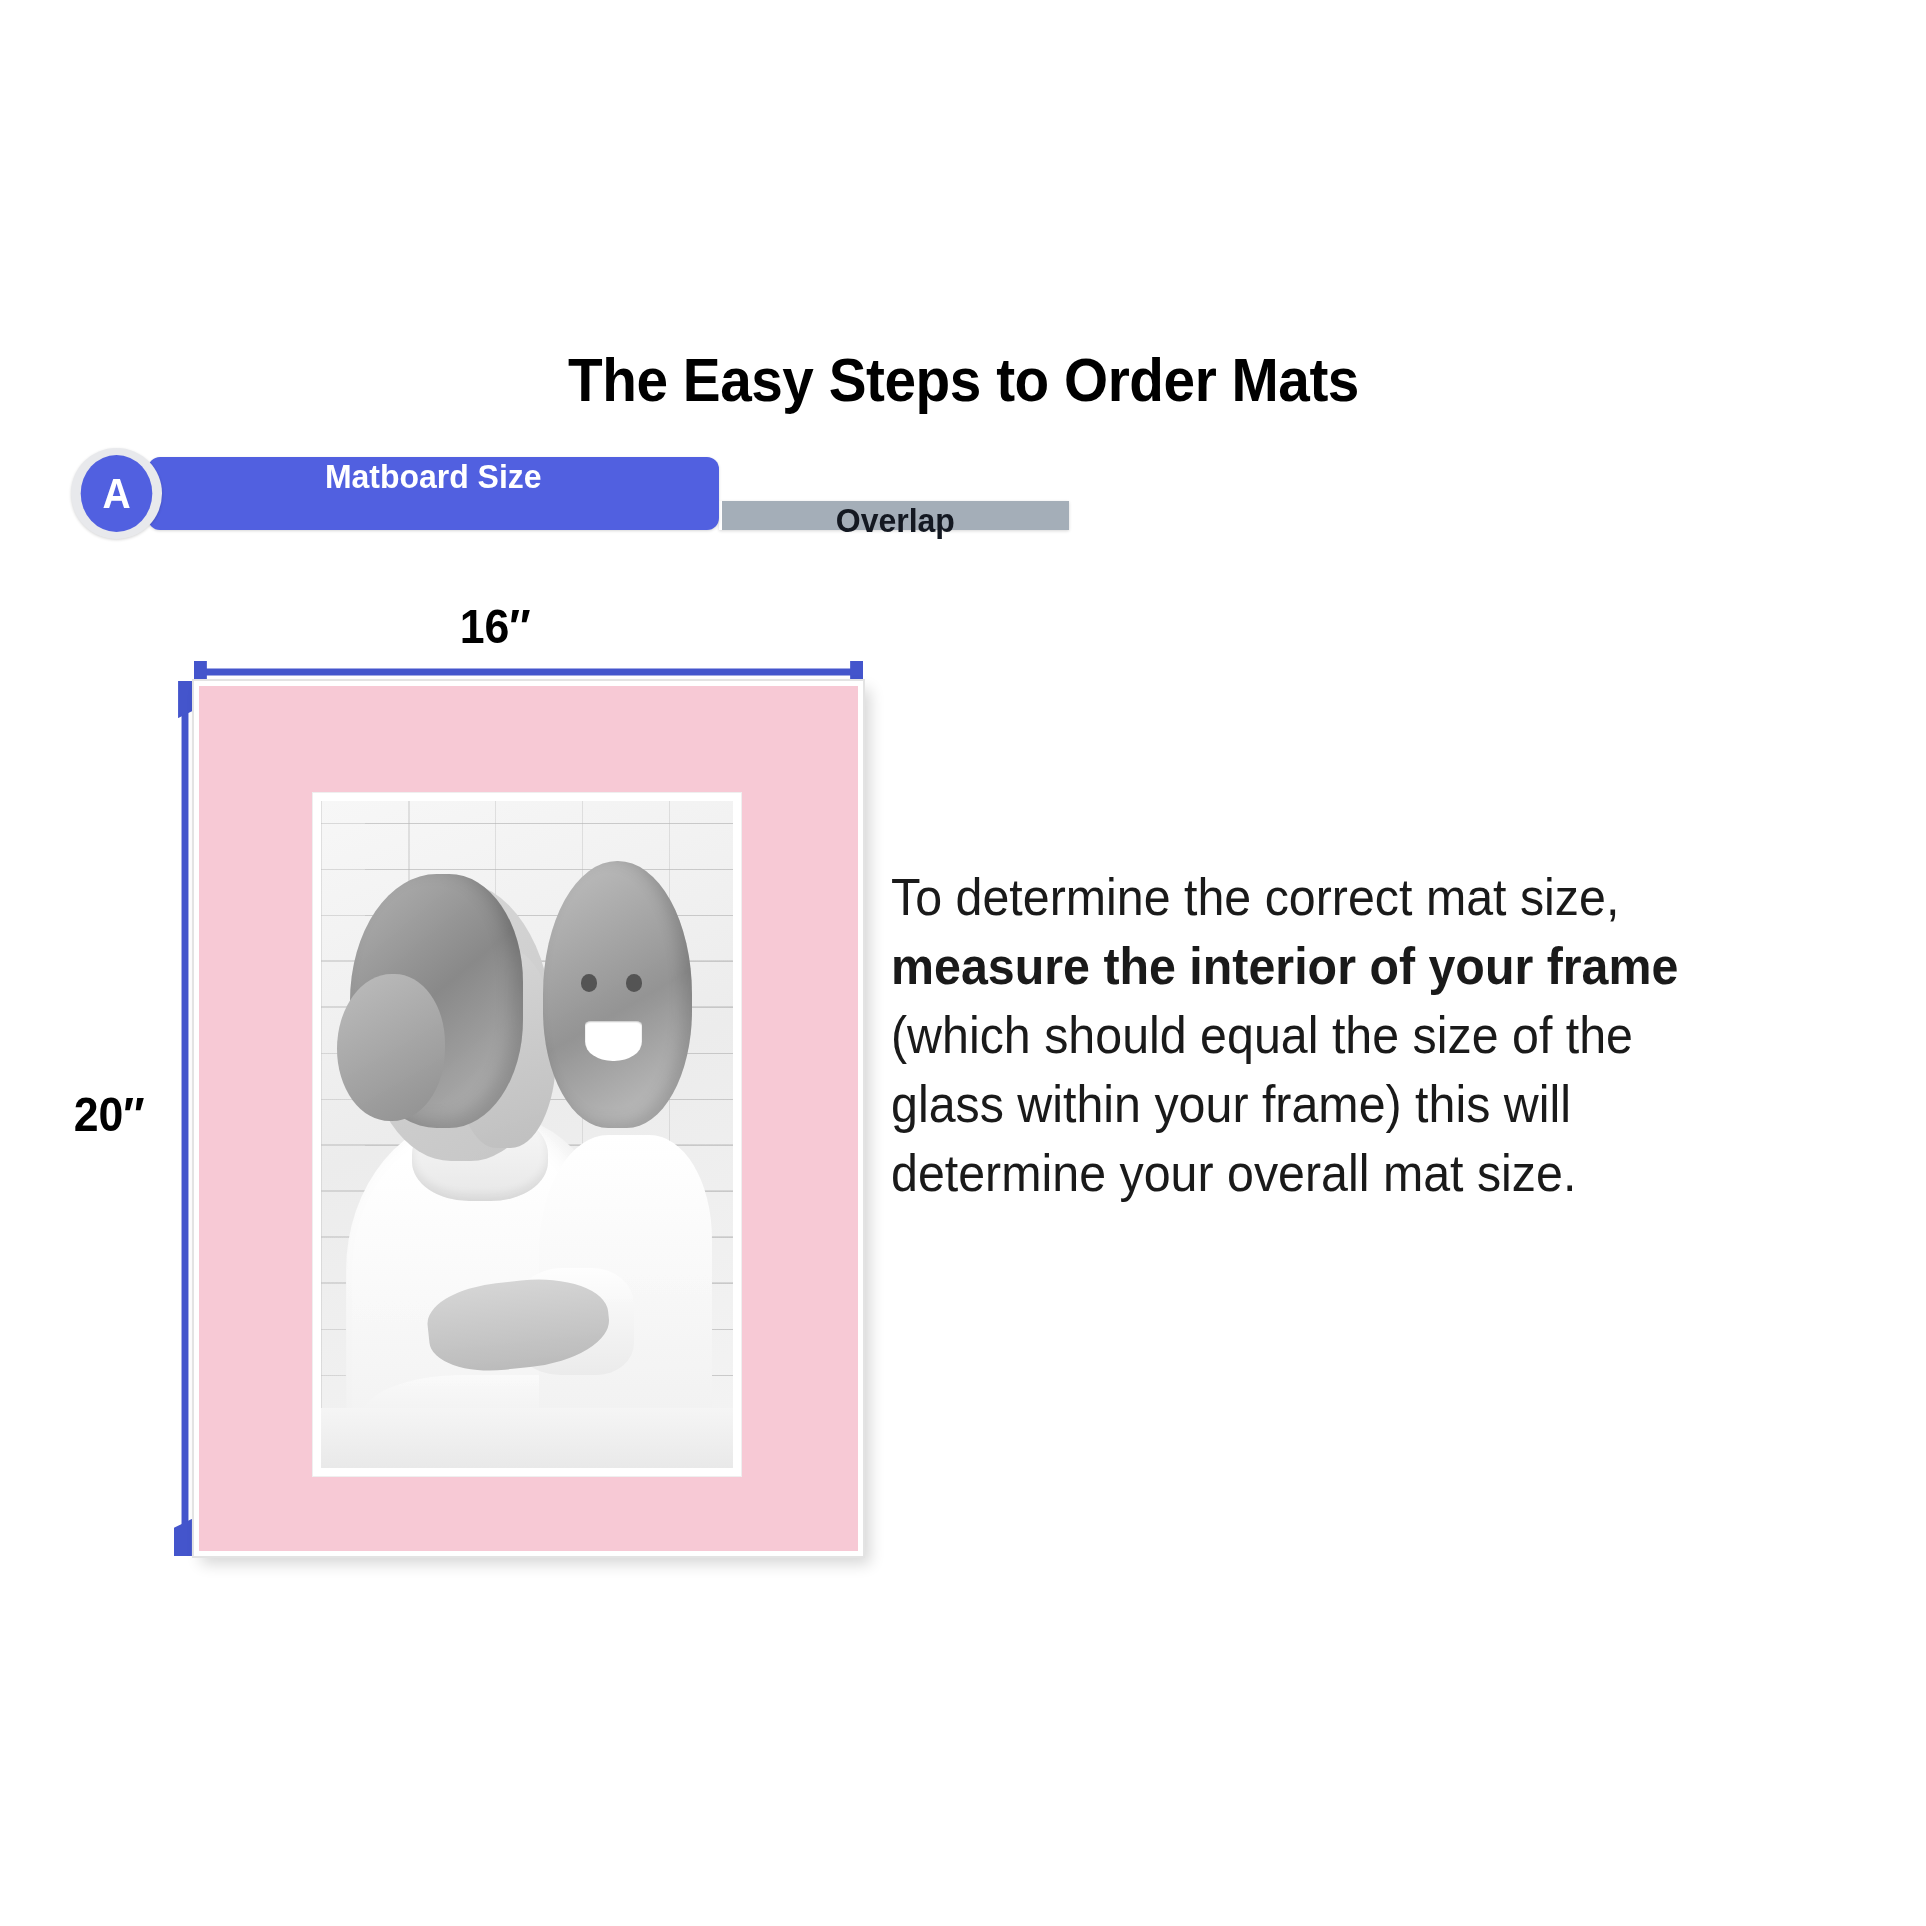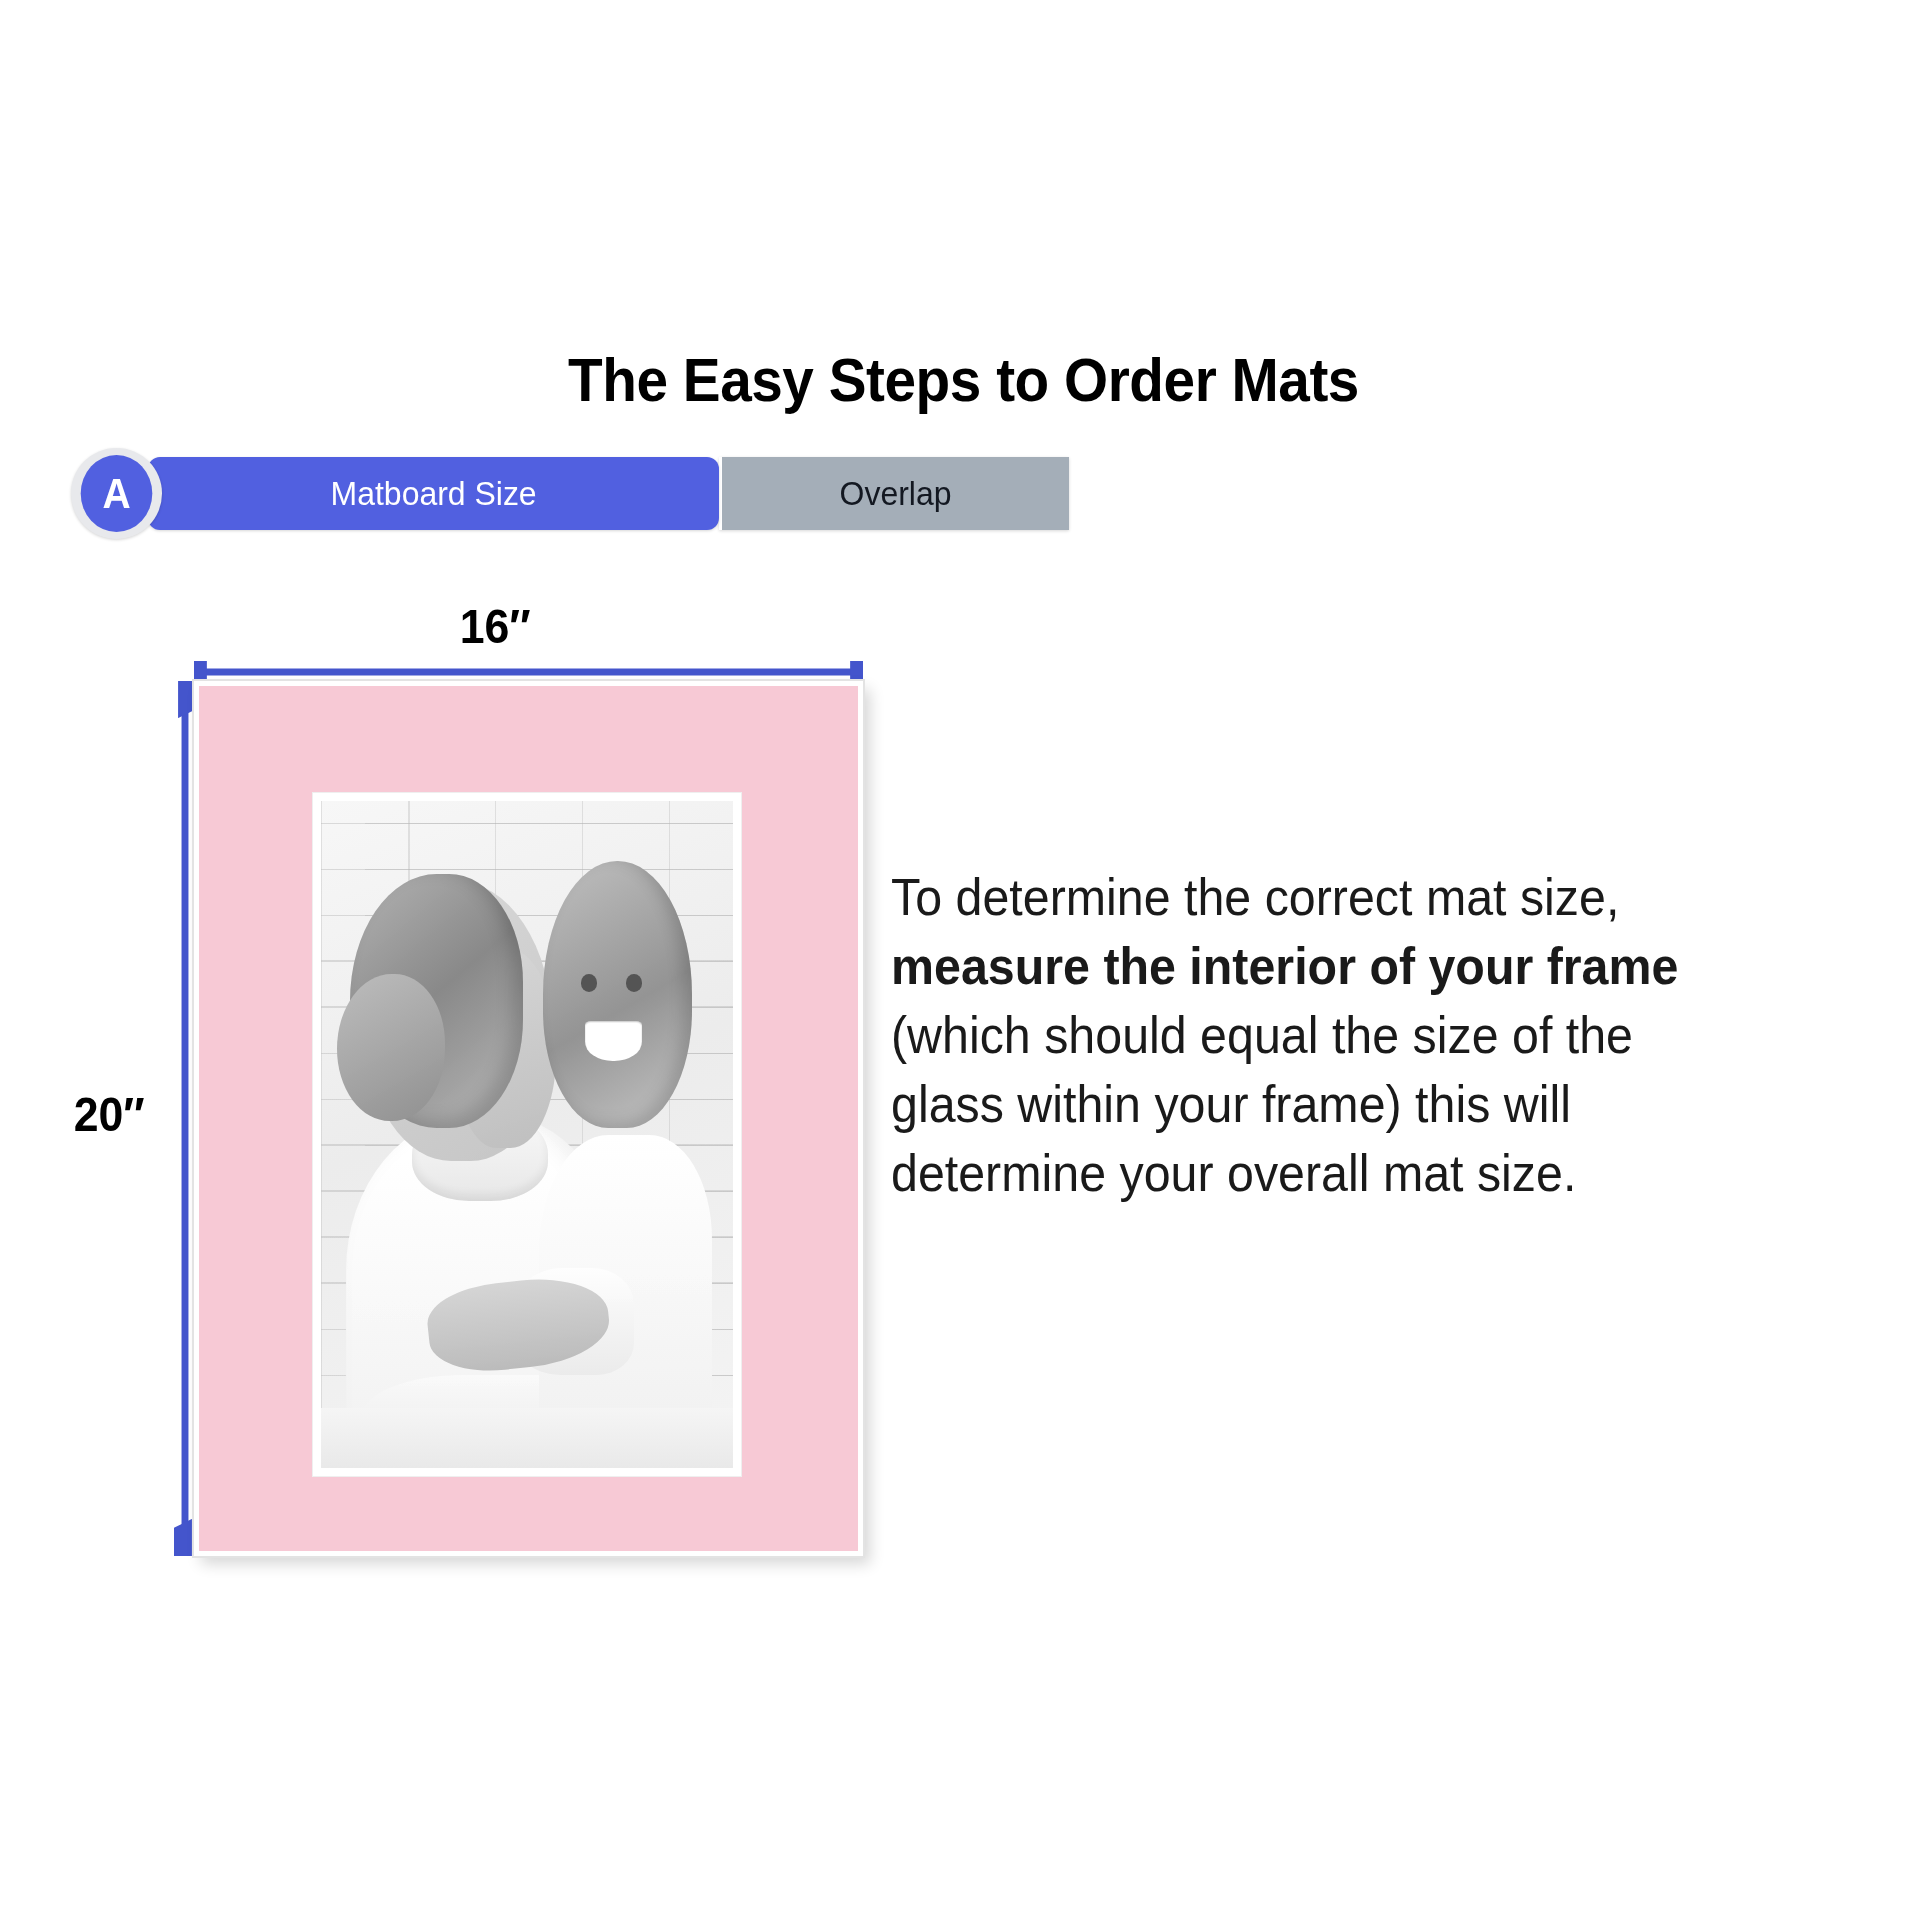--- a/index.html
+++ b/index.html
@@ -74,40 +74,39 @@
     left: 77px;
     top: 9px;
     right: 0;
     height: 73px;
     display: flex;
     align-items: stretch;
   }
   .tab {
     position: relative;
     display: flex;
-    align-items: center;
     justify-content: center;
-    font-weight: normal;
+    font-weight: bold;
     font-size: 34px;
     color: #131821;
     background: #a4aeb8;
     box-shadow: 0 1px 3px rgba(0,0,0,0.16);
     border-left: 3px solid #ffffff;
   }
   .tab > span { transform: scaleX(0.94); display:block; white-space: nowrap;}
   .tab.active {
     background: #5160e0;
     color: #ffffff;
     border-left: none;
     border-radius: 12px;
     z-index: 3;
   }
   .tab.t1 { flex: 0 0 571px; }
   .tab.t2 { flex: 0 0 386px; }
-  .tab.t3 { flex: 0 0 347px; }
+  .tab.t3 { flex: 0 0 347px; margin-top: 44px; }
   .tab.t4 { flex: 1 1 auto; border-top-right-radius: 12px; border-bottom-right-radius: 12px; }
 
   
   #mat-illustration {
     position: absolute;
     left: 194px;
     top: 681px;
     width: 669px;
     height: 875px;
   }

